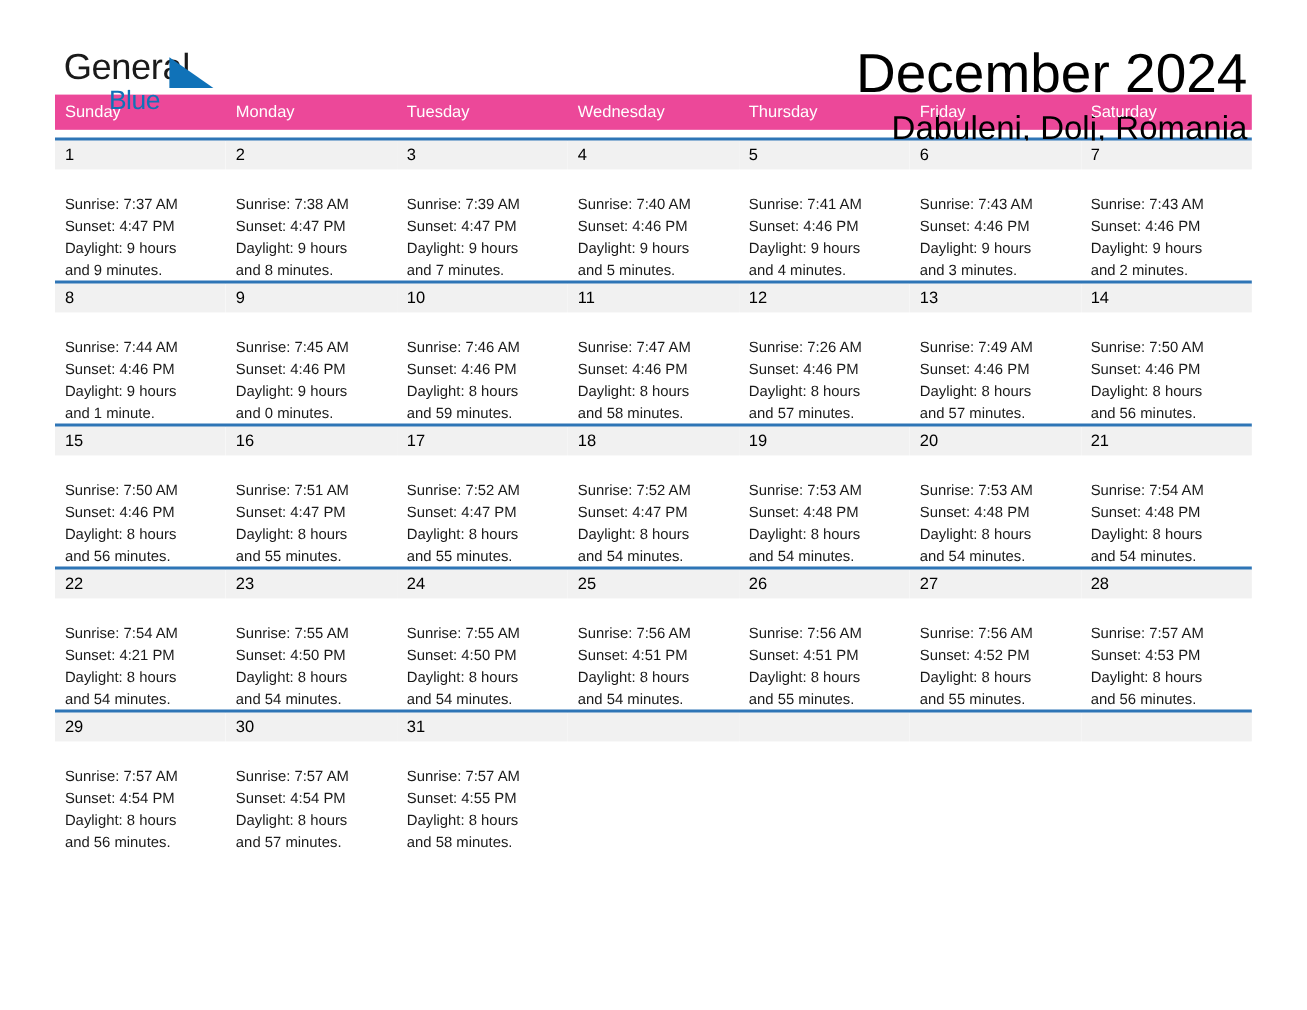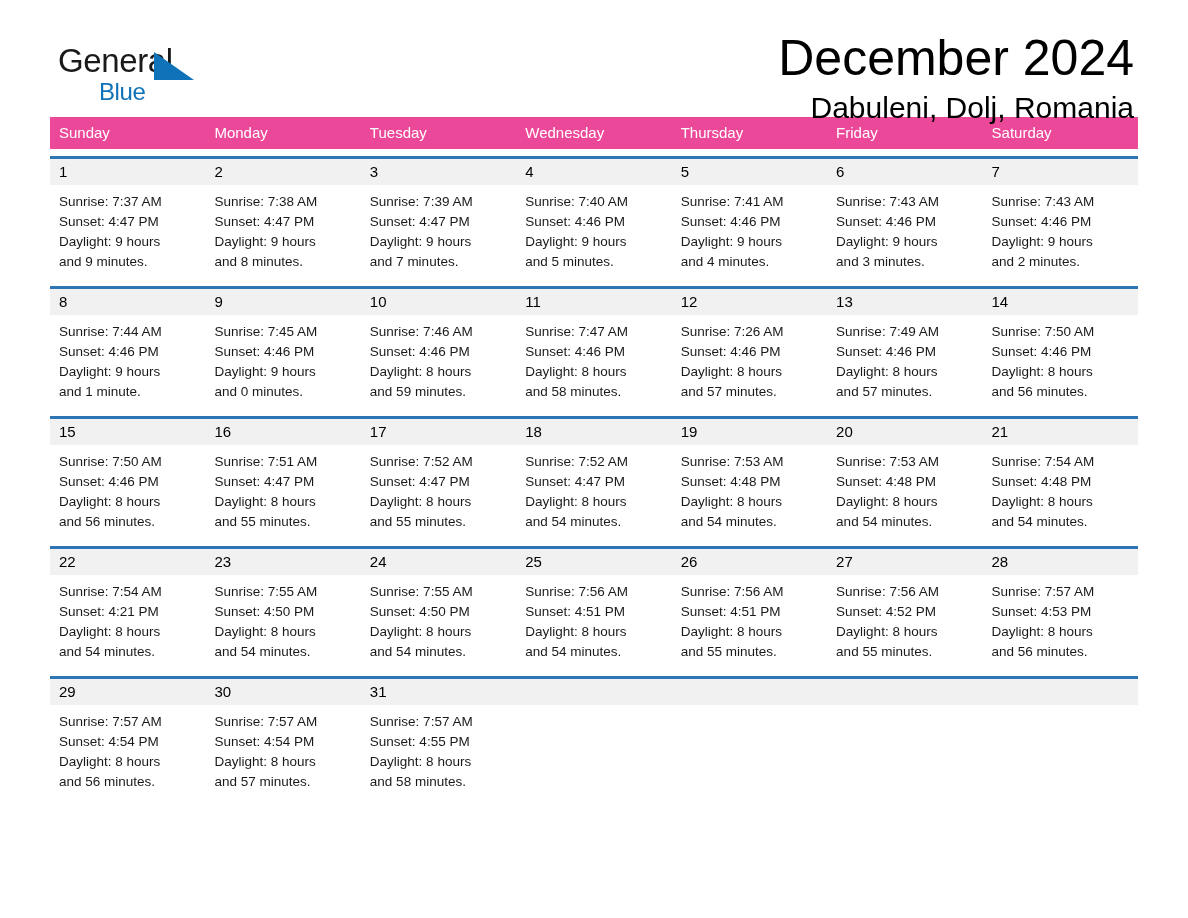--- a/index.html
+++ b/index.html
@@ -18,24 +18,24 @@
     position: relative;
     width: 1188px;
     height: 918px;
     box-sizing: border-box;
     padding: 0 50px;
   }
 
   
   .top-bar {
     display: flex;
-    align-items: center;
+    align-items: flex-start;
     justify-content: space-between;
     padding-top: 42px;
-    height: 116px;
+    height: 85px;
     box-sizing: border-box;
   }
   .logo {
     position: relative;
     width: 160px;
     height: 74px;
     flex: 0 0 auto;
   }
   .logo-general {
     position: absolute;
@@ -128,21 +128,21 @@
   .day-num-strip {
     background: #f1f1f1;
     height: 26px;
     font-size: 15px;
     line-height: 26px;
     padding-left: 9px;
     box-sizing: border-box;
     color: #000000;
   }
   .day-body {
-    padding: 7px 9px 0 9px;
+    padding: 22px 9px 0 9px;
     box-sizing: border-box;
   }
   .day-line {
     font-size: 13.5px;
     line-height: 20px;
     color: #1a1a1a;
     white-space: nowrap;
   }
   .empty .day-num-strip {
     color: transparent;

